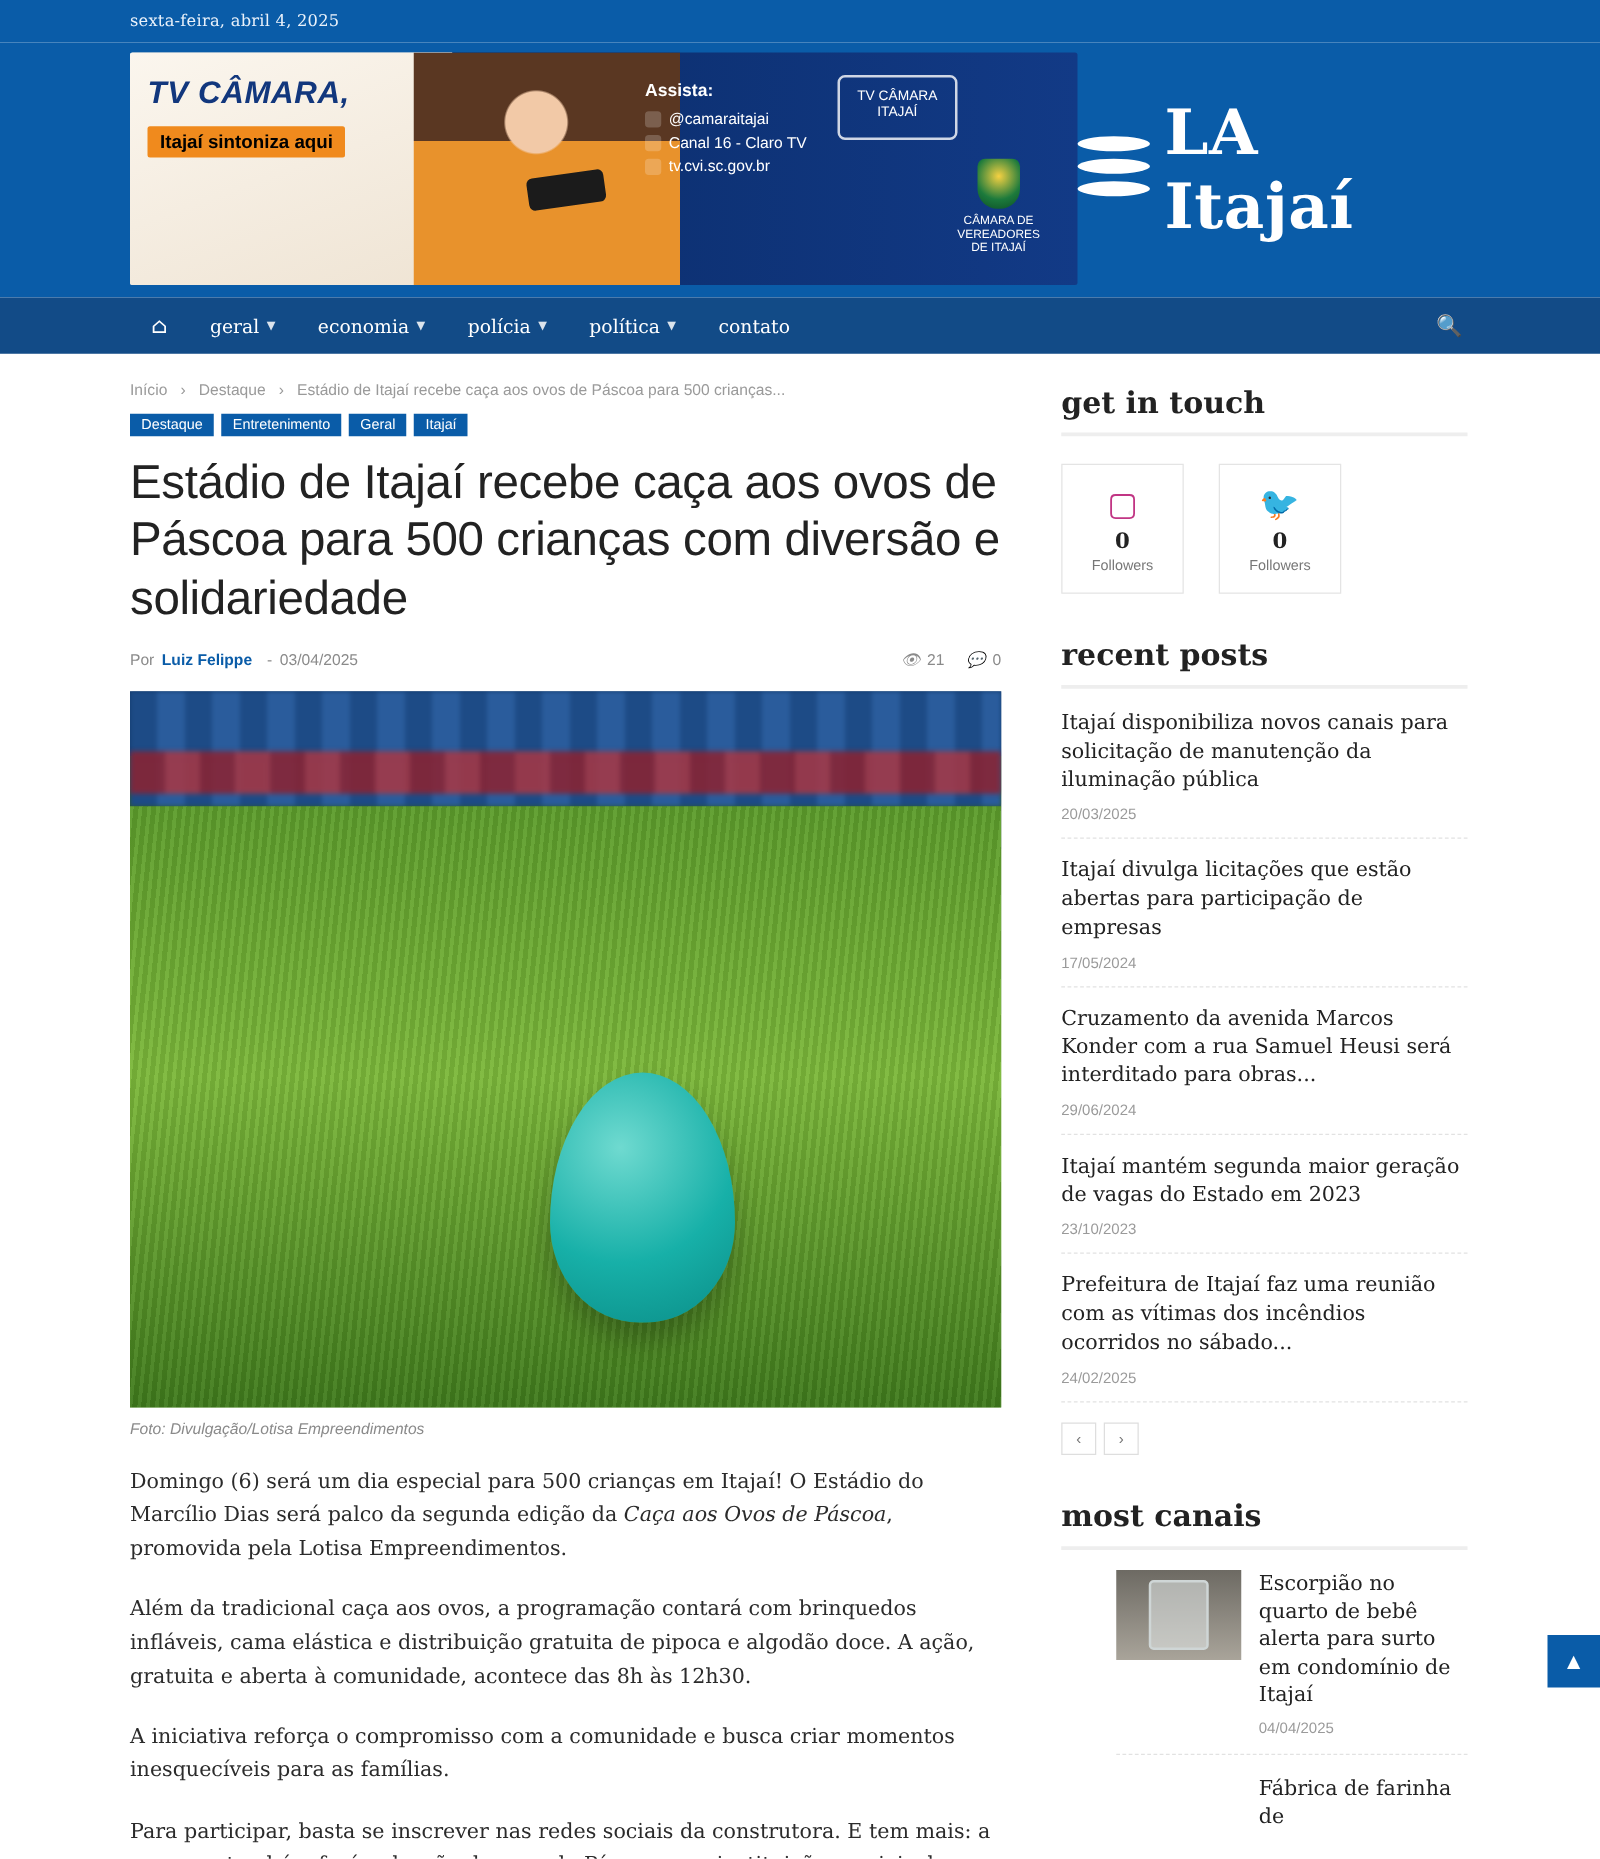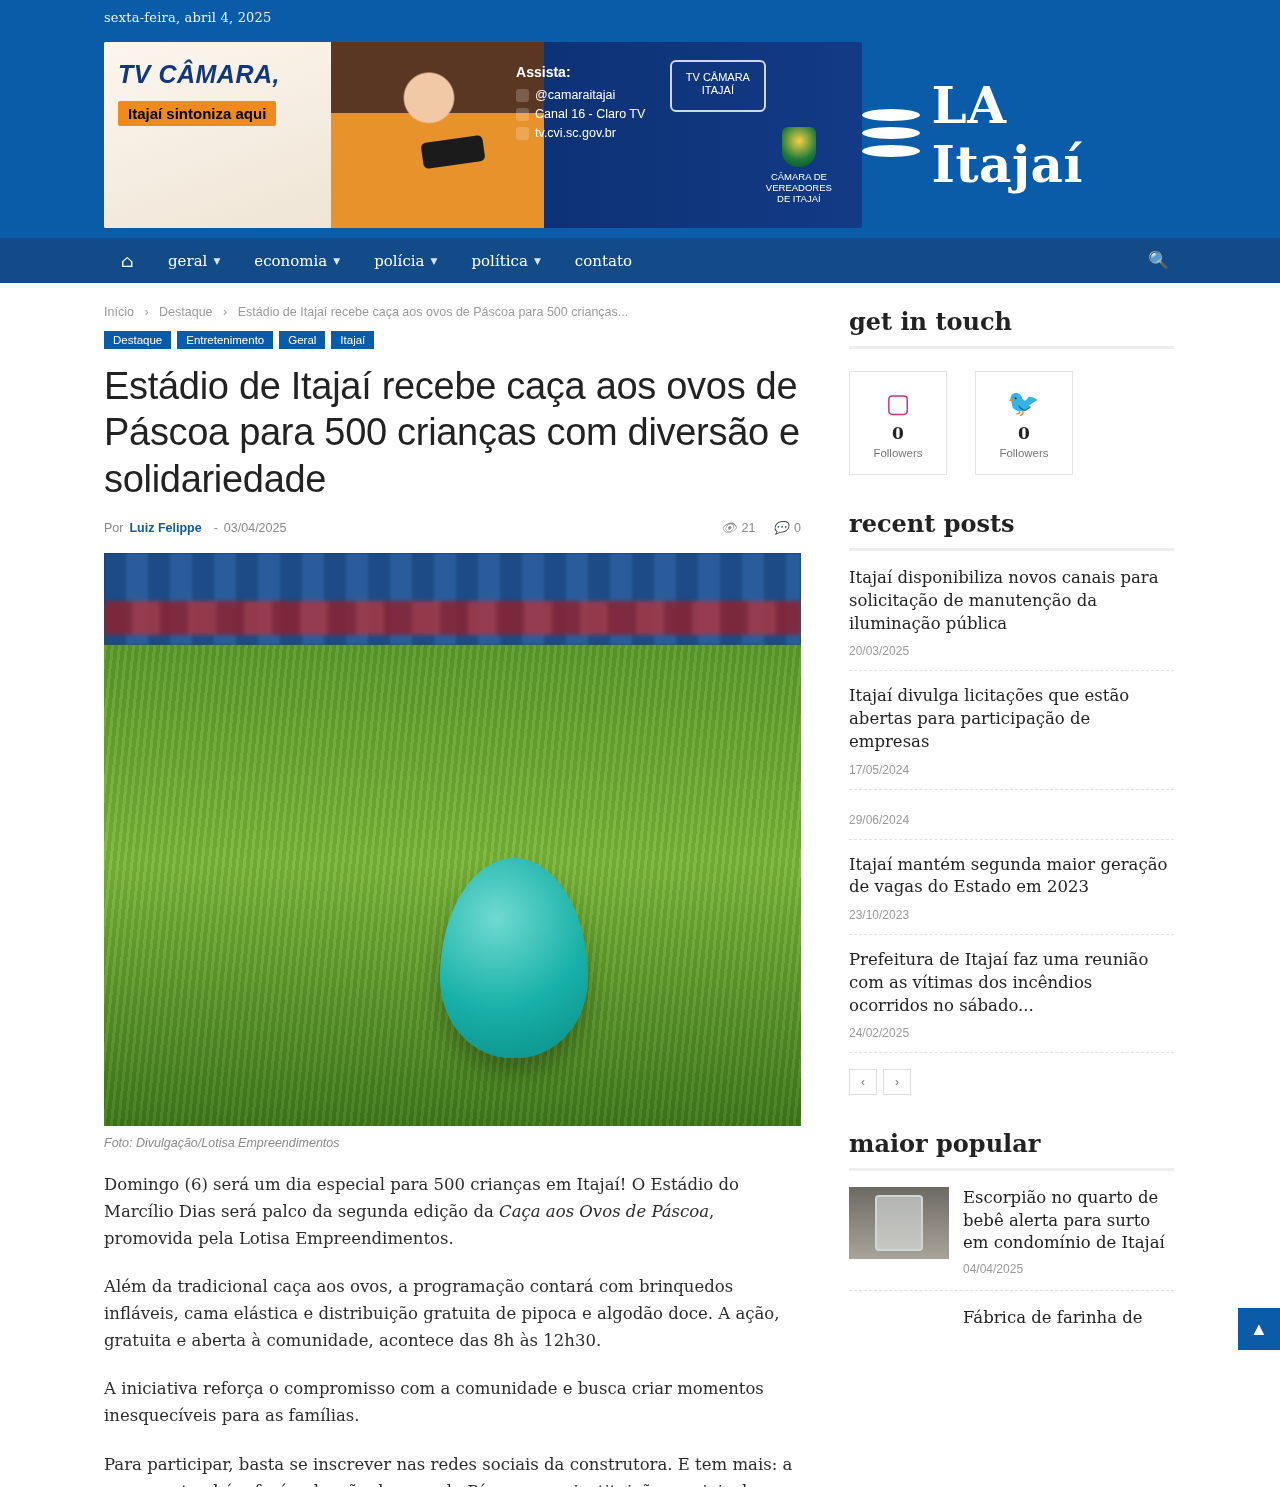--- a/index.html
+++ b/index.html
@@ -218,21 +218,21 @@
   }
   .post .date { font-size:12px; color:#9a9a9a; margin-top:9px; }
 
   .pager { display:flex; gap:6px; margin-top:16px; }
   .pager button {
     width:28px; height:26px; border:1px solid #dedede; background:#fff;
     color:#777; cursor:pointer; font-size:12px; line-height:1;
   }
 
   .pop {
-    display:flex; gap:14px; padding:16px 0 14px 0; border-bottom:1px dashed #e2e2e2;
+    display:flex; gap:14px; padding:16px 0 14px 0; border-bottom:1px dashed #e2e2e2;margin-left:44px;
   }
   .pop .thumb {
     width:100px; height:72px; flex:0 0 100px; overflow:hidden; cursor:pointer;
     background:linear-gradient(180deg,#6d6a63,#a9a49a);
     position:relative;
   }
   .pop .thumb .jar {
     position:absolute; left:26px; top:8px; width:48px; height:56px;
     background:rgba(230,235,235,.55); border:2px solid #cfd6d6; border-radius:4px;
   }
@@ -403,39 +403,40 @@
 
       <div class="post">
         <a>Itajaí disponibiliza novos canais para solicitação de manutenção da iluminação pública</a>
         <div class="date">20/03/2025</div>
       </div>
       <div class="post">
         <a>Itajaí divulga licitações que estão abertas para participação de empresas</a>
         <div class="date">17/05/2024</div>
       </div>
       <div class="post">
+        <a>Cruzamento da avenida Marcos Konder com a rua Samuel Heusi será interditado para obras...</a>
         <div class="date">29/06/2024</div>
       </div>
       <div class="post">
         <a>Itajaí mantém segunda maior geração de vagas do Estado em 2023</a>
         <div class="date">23/10/2023</div>
       </div>
       <div class="post">
         <a>Prefeitura de Itajaí faz uma reunião com as vítimas dos incêndios ocorridos no sábado...</a>
         <div class="date">24/02/2025</div>
       </div>
 
       <div class="pager">
         <button>‹</button>
         <button>›</button>
       </div>
     </div>
 
     <div class="block">
-      <h2>maior popular</h2>
+      <h2>most canais</h2>
 
       <div class="pop">
         <div class="thumb">
           <div class="jar"></div>
         </div>
         <div class="txt">
           <a>Escorpião no quarto de bebê alerta para surto em condomínio de Itajaí</a>
           <div class="date">04/04/2025</div>
         </div>
       </div>

